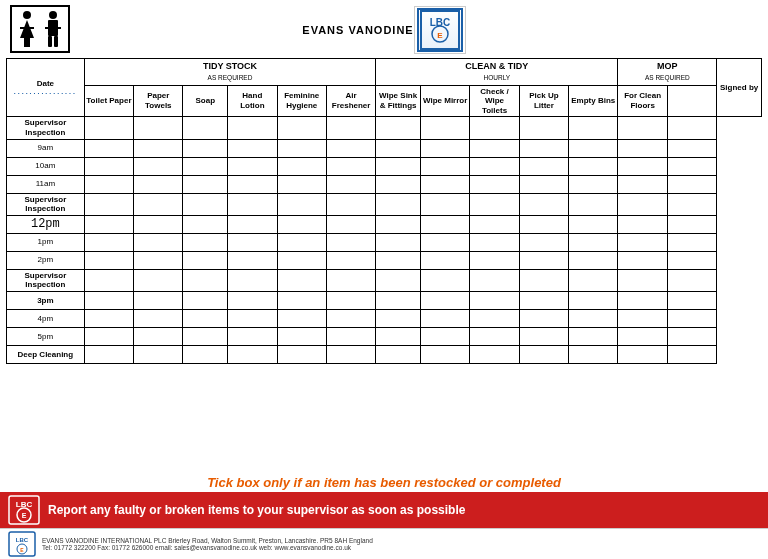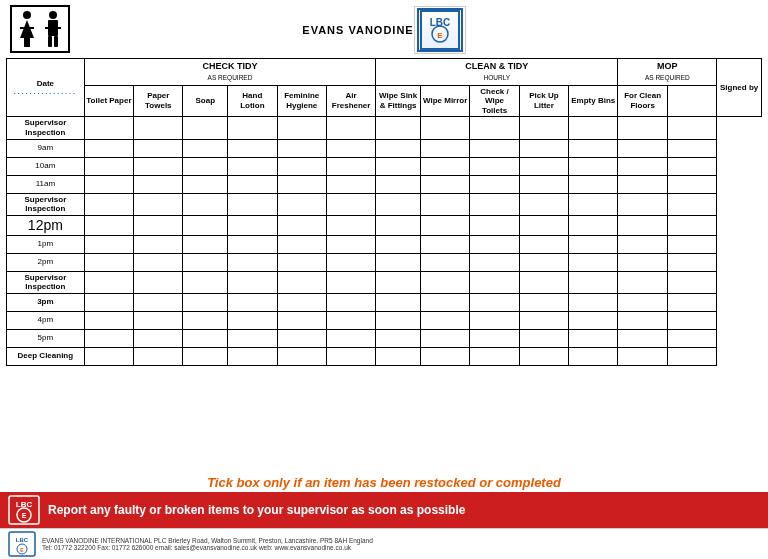--- a/index.html
+++ b/index.html
@@ -243,21 +243,21 @@
 
   <div class="table-wrapper">
     <table>
       <thead>
         <tr class="header-group-row">
           <th rowspan="2" class="col-date">
             <span>Date</span><br>
             <span class="date-dots">................</span>
           </th>
           <th colspan="6" class="group-header">
-            <span>CHECK TIDY</span><br>
+            <span>TIDY STOCK</span><br>
             <span class="section-sub">AS REQUIRED</span>
           </th>
           <th colspan="5" class="group-header">
             <span>CLEAN &amp; TIDY</span><br>
             <span class="section-sub">HOURLY</span>
           </th>
           <th colspan="2" class="group-header mop-header">
             <span>MOP</span><br>
             <span class="section-sub">AS REQUIRED</span>
           </th>
@@ -356,21 +356,21 @@
             <td style="height: 18px; min-width: 30px;"></td>
             <td style="height: 18px; min-width: 30px;"></td>
             <td style="height: 18px; min-width: 30px;"></td>
             <td style="height: 18px; min-width: 30px;"></td>
             <td style="height: 18px; min-width: 30px;"></td>
             <td style="height: 18px; min-width: 30px;"></td>
             <td style="height: 18px; min-width: 30px;"></td>
             <td style="height: 18px; min-width: 30px;"></td>
           </tr>
           <tr class="row-time">
-            <td style="font-weight: normal; font-size: 14px;">12pm</td>
+            <td style="font-weight: normal; font-size: 12px; font-family: Liberation Mono, monospace;">12pm</td>
             <td style="height: 18px; min-width: 30px;"></td>
             <td style="height: 18px; min-width: 30px;"></td>
             <td style="height: 18px; min-width: 30px;"></td>
             <td style="height: 18px; min-width: 30px;"></td>
             <td style="height: 18px; min-width: 30px;"></td>
             <td style="height: 18px; min-width: 30px;"></td>
             <td style="height: 18px; min-width: 30px;"></td>
             <td style="height: 18px; min-width: 30px;"></td>
             <td style="height: 18px; min-width: 30px;"></td>
             <td style="height: 18px; min-width: 30px;"></td>

